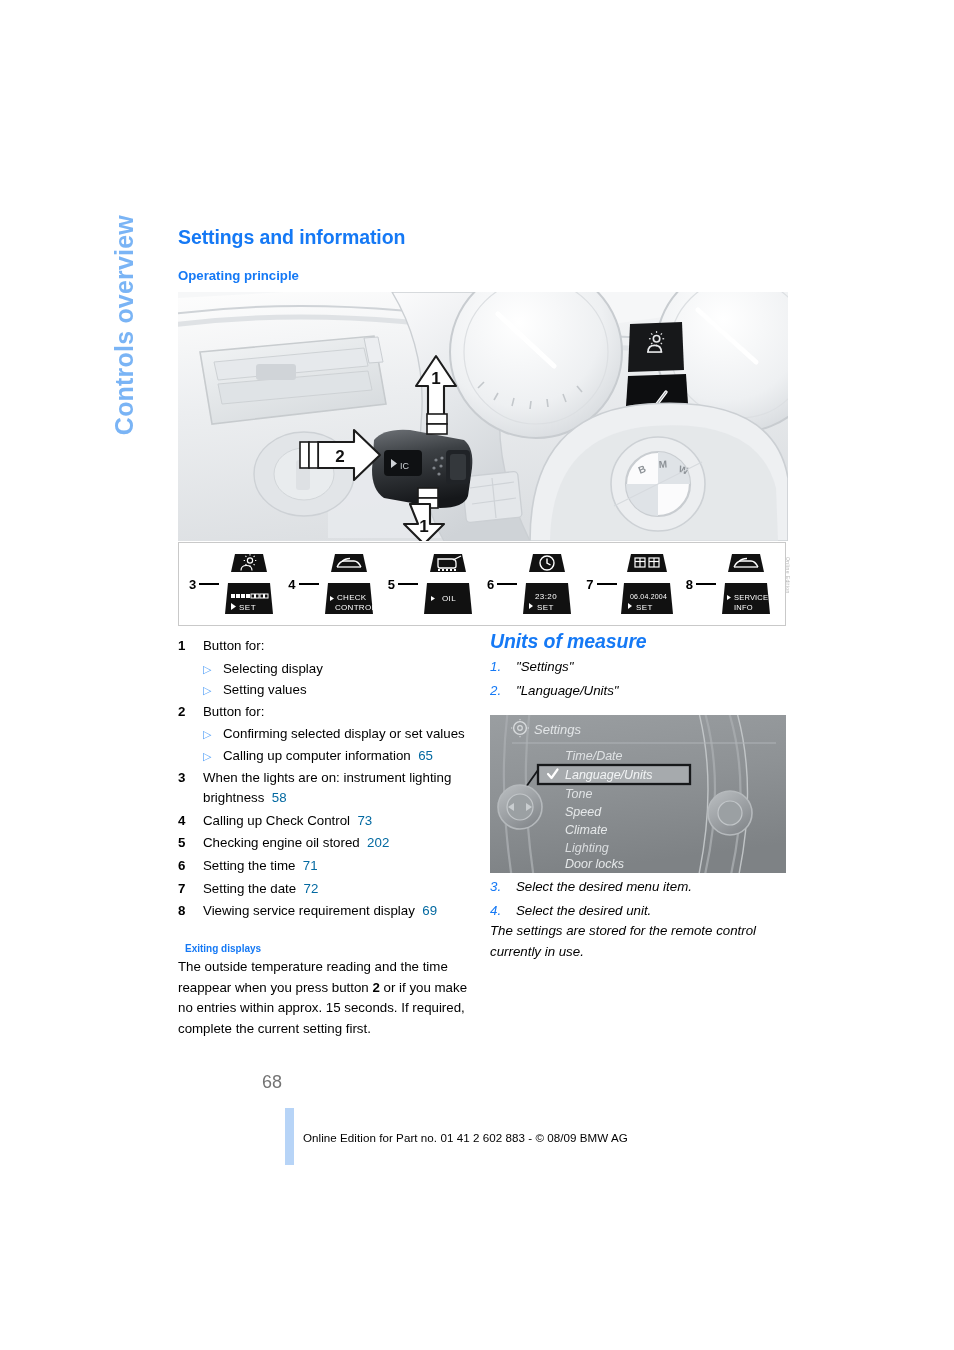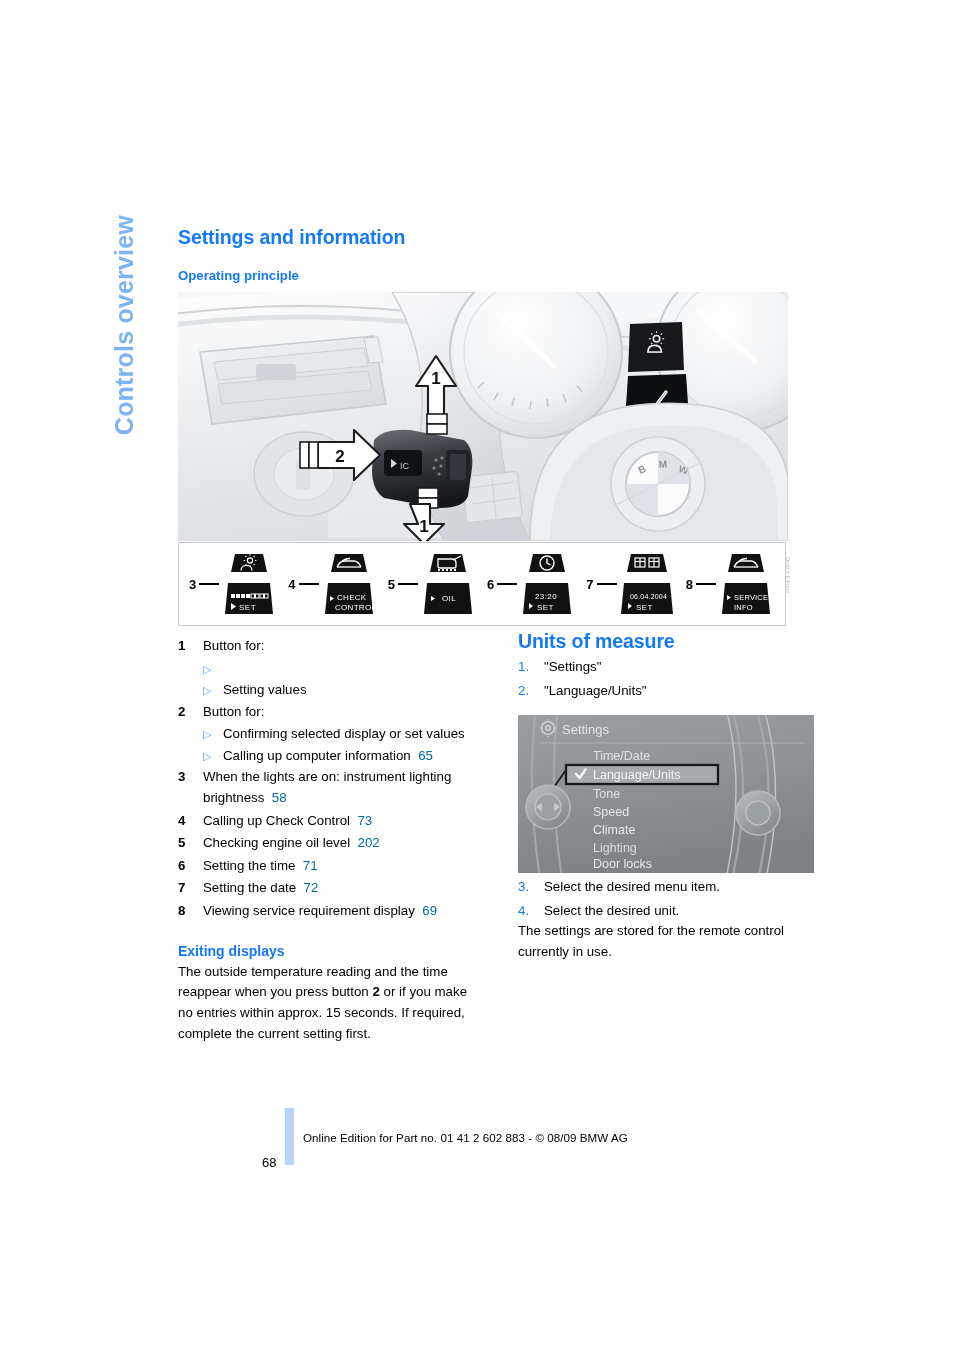--- a/index.html
+++ b/index.html
@@ -118,21 +118,21 @@
     color: #b9b9b9;
     letter-spacing: 0.4px;
   }
 
   
   .col {
     position: absolute;
     width: 300px;
   }
   #col-left  { left: 178px; top: 636px; }
-  #col-right { left: 518px; top: 630px; }
+  #col-right { left: 490px; top: 630px; font-style: italic; }
 
   
   .legend-row {
     display: flex;
     align-items: flex-start;
     margin-bottom: 2px;
     font-size: 13.3px;
     line-height: 1.55;
   }
   .legend-num {
@@ -157,23 +157,24 @@
     flex: 0 0 20px;
     color: #4a9bf7;
     font-size: 11px;
     line-height: 1.85;
   }
   .sub-text { flex: 1 1 auto; }
 
   
   #exiting-head {
     margin-top: 21px;
-    font-size: 14px;
+    font-size: 10px;
     font-weight: bold;
     color: #1579f5;
+    margin-left: 7px;
   }
   #exiting-body {
     margin-top: 3px;
     font-size: 13.3px;
     line-height: 1.56;
     color: #000;
     width: 290px;
   }
   #exiting-body b { font-weight: bold; }
 
@@ -212,23 +213,23 @@
     margin-top: 0;
     font-size: 13.3px;
     line-height: 1.56;
     width: 296px;
   }
 
   
   #page-number {
     position: absolute;
     left: 262px;
-    top: 1155px;
-    font-size: 13px;
-    color: #000000;
+    top: 1072px;
+    font-size: 18px;
+    color: #737373;
   }
   #footer-bar {
     position: absolute;
     left: 285px;
     top: 1108px;
     width: 9px;
     height: 57px;
     background: #b7d4f7;
   }
   #footer-text {
@@ -561,20 +562,21 @@
 </div>
 
 <div class="col" id="col-left">
 
   <div class="legend-row">
     <span class="legend-num">1</span>
     <span class="legend-text">Button for:</span>
   </div>
   <div class="sub-row">
     <span class="sub-tri">▷</span>
+    <span class="sub-text">Selecting display</span>
   </div>
   <div class="sub-row">
     <span class="sub-tri">▷</span>
     <span class="sub-text">Setting values</span>
   </div>
 
   <div class="legend-row">
     <span class="legend-num">2</span>
     <span class="legend-text">Button for:</span>
   </div>
@@ -590,21 +592,21 @@
   <div class="legend-row">
     <span class="legend-num">3</span>
     <span class="legend-text"><span>When the lights are on: instrument lighting brightness</span>&nbsp;&nbsp;<span class="pgref">58</span></span>
   </div>
   <div class="legend-row">
     <span class="legend-num">4</span>
     <span class="legend-text"><span>Calling up Check Control</span>&nbsp;&nbsp;<span class="pgref">73</span></span>
   </div>
   <div class="legend-row">
     <span class="legend-num">5</span>
-    <span class="legend-text"><span>Checking engine oil level</span>&nbsp;&nbsp;<span class="pgref">202</span></span>
+    <span class="legend-text"><span>Checking engine oil stored</span>&nbsp;&nbsp;<span class="pgref">202</span></span>
   </div>
   <div class="legend-row">
     <span class="legend-num">6</span>
     <span class="legend-text"><span>Setting the time</span>&nbsp;&nbsp;<span class="pgref">71</span></span>
   </div>
   <div class="legend-row">
     <span class="legend-num">7</span>
     <span class="legend-text"><span>Setting the date</span>&nbsp;&nbsp;<span class="pgref">72</span></span>
   </div>
   <div class="legend-row">

